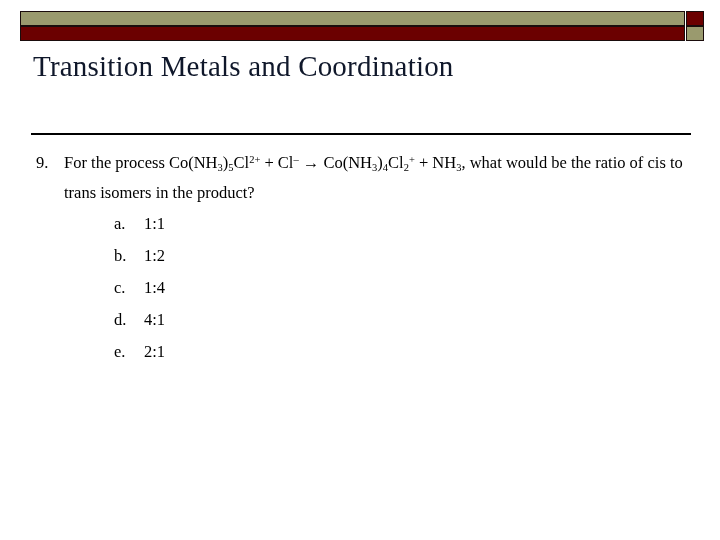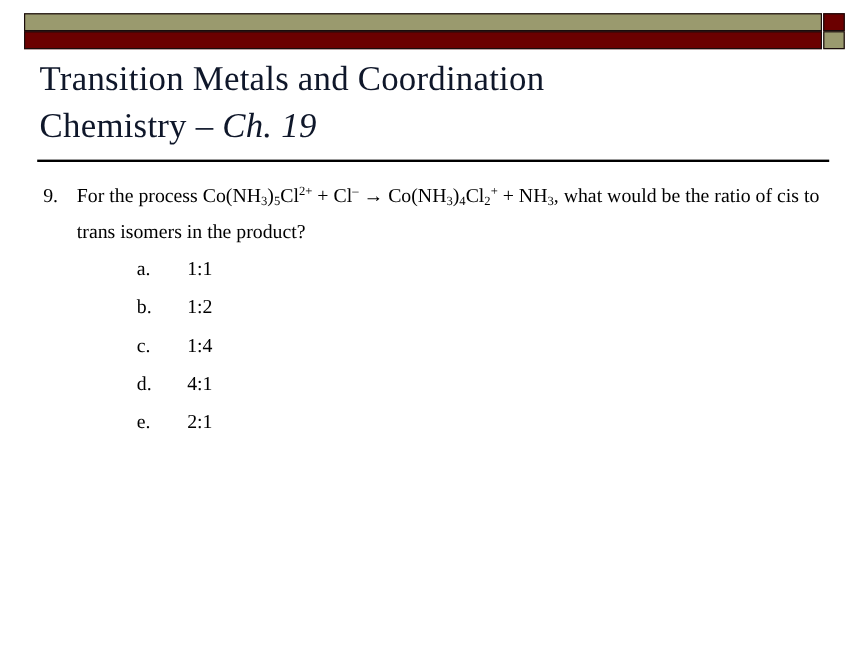--- a/index.html
+++ b/index.html
@@ -112,43 +112,40 @@
     padding-left: 78px;
     line-height: 32px;
     position: relative;
   }
   .choice-letter {
     position: absolute;
     left: 78px;
   }
   .choice-value {
     display: inline-block;
-    margin-left: 42px;
+    margin-left: 30px;
   }
 </style>
 </head>
 <body>
 
 <div class="header-deco">
   <div class="deco-row deco-row-top">
     <div class="deco-long olive"></div>
     <div class="deco-sq maroon"></div>
   </div>
   <div class="deco-row deco-row-bottom">
     <div class="deco-long maroon"></div>
     <div class="deco-sq olive"></div>
   </div>
 </div>
 
 <div class="title-block">
   <div>
     <span>Transition Metals and Coordination</span>
-  </div>
-  <div>
-    <span>Chemistry – </span><span class="title-italic">Ch. 19</span>
   </div>
 </div>
 
 <div class="divider"></div>
 
 <div class="body-block">
 
   <div class="q-para">
     <span class="q-num">9.</span><span class="q-text"><span>For the process Co(NH</span><sub>3</sub><span>)</span><sub>5</sub><span>Cl</span><sup>2+</sup><span> + Cl</span><sup>–</sup><span> → </span><span>Co(NH</span><sub>3</sub><span>)</span><sub>4</sub><span>Cl</span><sub>2</sub><sup>+</sup><span> + NH</span><sub>3</sub><span>, what would be the ratio of </span><span class="italic">cis</span><span> to </span><span class="italic">trans</span><span> isomers in the product?</span></span>
   </div>

